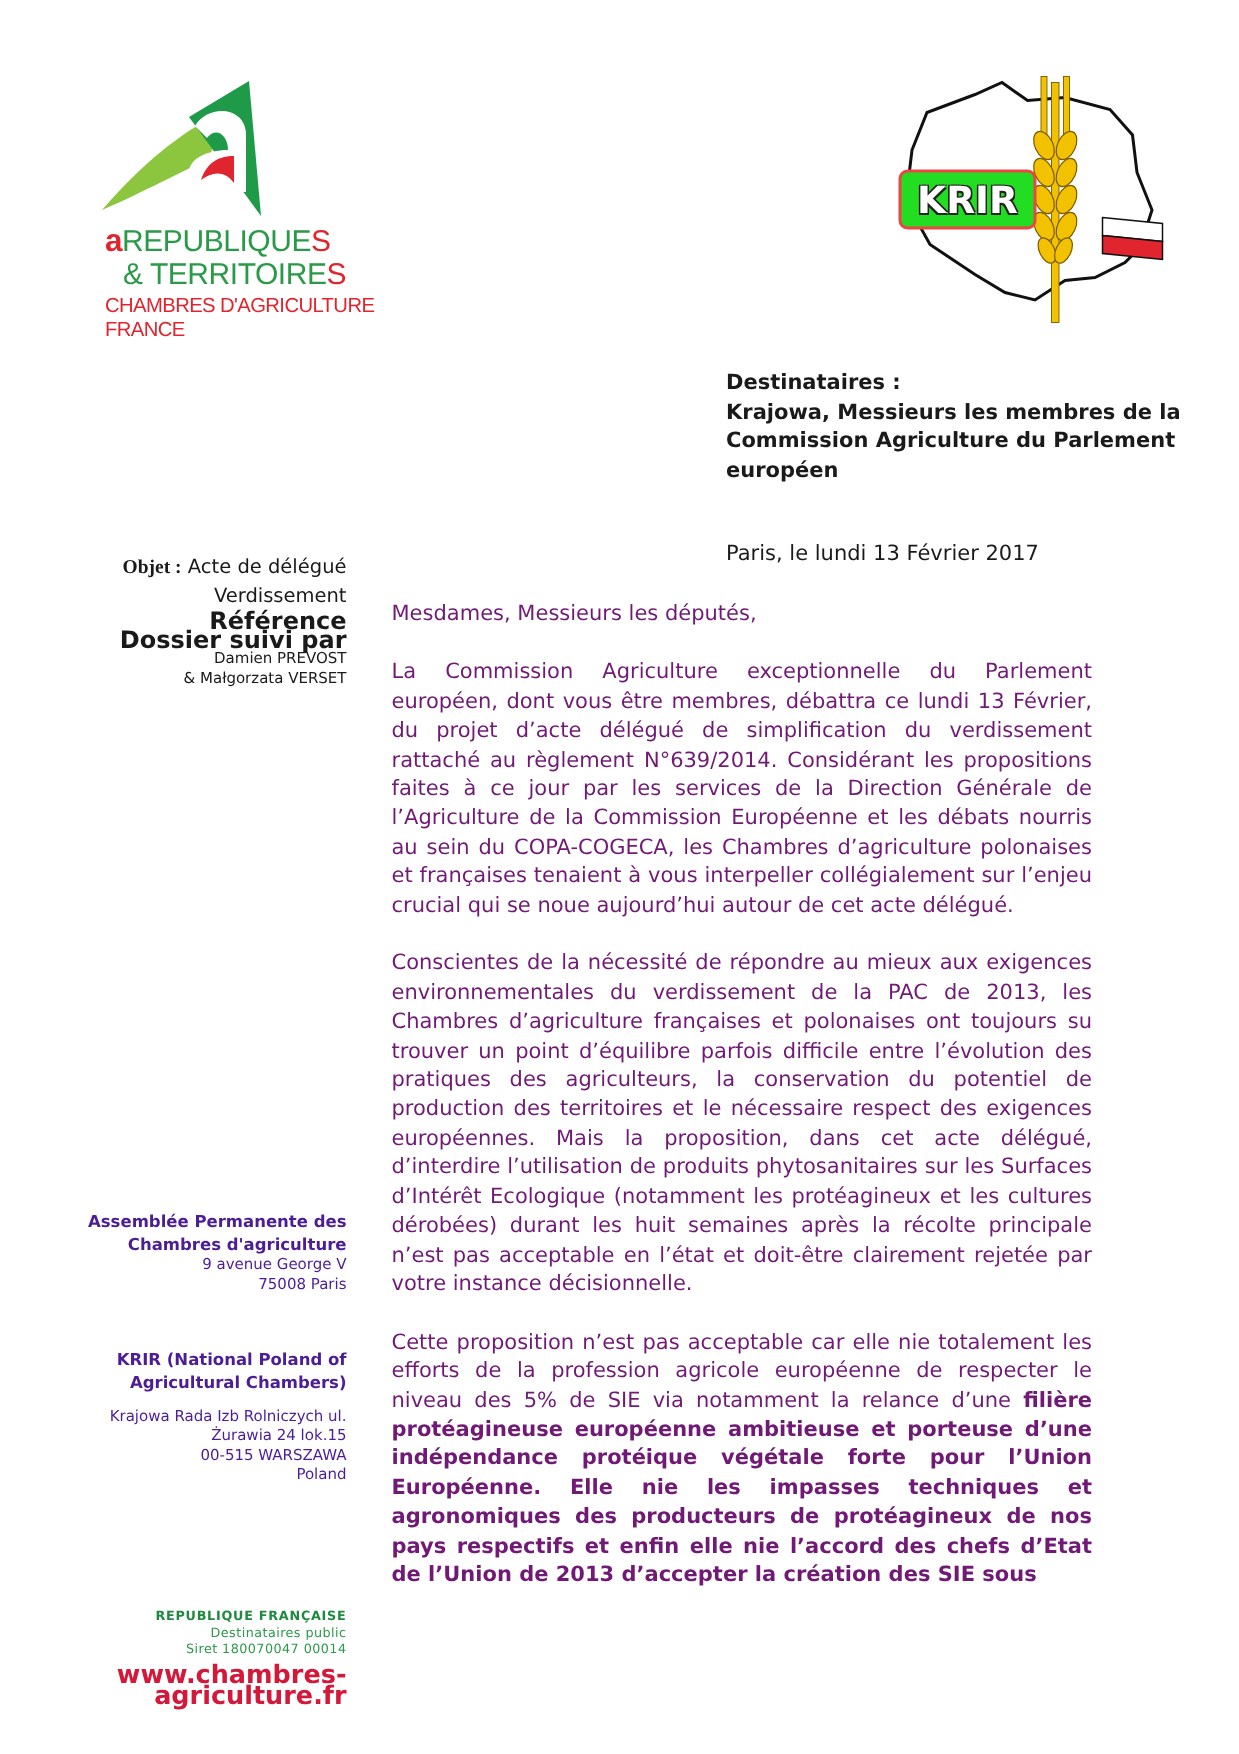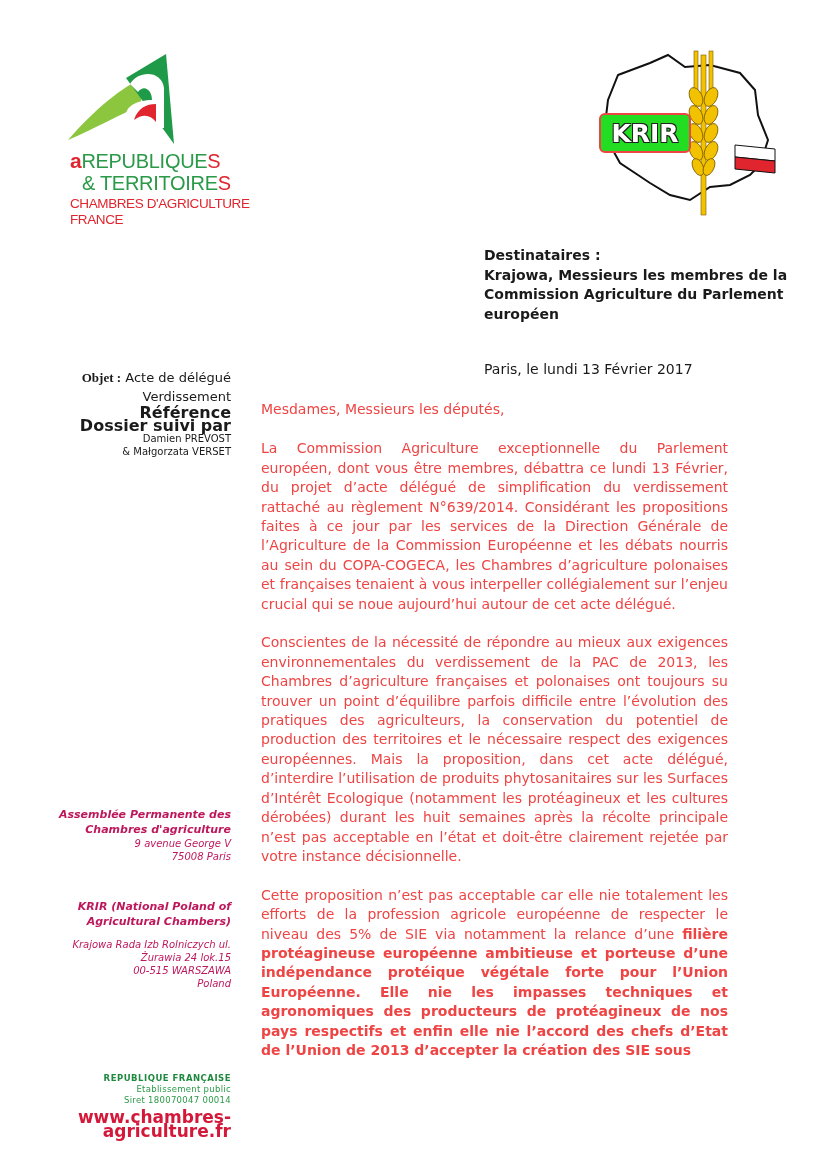--- a/index.html
+++ b/index.html
@@ -32,33 +32,33 @@
 
   .date-line { position: absolute; left: 484px; top: 360px; font-size: 14px; line-height: 19px; }
 
   
   .sidebar { position: absolute; left: 40px; width: 191px; text-align: right; }
   .objet { top: 368px; font-size: 13px; line-height: 19px; }
   .objet b { font-weight: bold; font-family: Liberation Serif, serif; }
   .ref { font-size: 16px; font-weight: bold; line-height: 13px; }
   .small { font-size: 10px; line-height: 13px; }
 
-  .green-block { color: #be185d; font-style: italic; }
+  .green-block { color: #4c1d95; }
   .green-block .bold { font-weight: bold; font-size: 11px; line-height: 15px; }
   .green-block .addr { font-size: 10px; line-height: 13px; }
   .apca { top: 807px; }
   .krir-addr { top: 899px; }
 
   .rf { top: 1073px; }
   .rf .t1 { color: #1f8a3f; font-weight: bold; font-size: 8.5px; line-height: 11px; letter-spacing: 0.5px; }
   .rf .t2 { color: #2a9a48; font-size: 8.5px; line-height: 11px; letter-spacing: 0.3px; }
   .website { top: 1110px; color: #d4183a; font-weight: bold; font-size: 17px; line-height: 14px; }
 
   
-  .body-text { position: absolute; left: 261px; top: 400px; width: 467px; font-size: 14px; line-height: 19.4px; color: #ef4444; }
+  .body-text { position: absolute; left: 261px; top: 400px; width: 467px; font-size: 14px; line-height: 19.4px; color: #701a75; }
   .body-text p { margin: 0; text-align: justify; }
   .body-text .salutation { text-align: left; margin-bottom: 20px; }
   .body-text .para { margin-bottom: 19.4px; }
   .body-text b { font-weight: bold; }
 </style>
 </head>
 <body>
 
 <div class="logo-left">
   <svg width="120" height="100" viewBox="0 0 120 100">
@@ -133,21 +133,21 @@
   <div class="bold">KRIR (National Poland of</div>
   <div class="bold" style="margin-bottom:9px;">Agricultural Chambers)</div>
   <div class="addr">Krajowa Rada Izb Rolniczych ul.</div>
   <div class="addr">Żurawia 24 lok.15</div>
   <div class="addr">00-515 WARSZAWA</div>
   <div class="addr">Poland</div>
 </div>
 
 <div class="sidebar rf">
   <div class="t1">REPUBLIQUE FRANÇAISE</div>
-  <div class="t2">Etablissement public</div>
+  <div class="t2">Destinataires public</div>
   <div class="t2">Siret 180070047 00014</div>
 </div>
 
 <div class="sidebar website">www.chambres-agriculture.fr</div>
 
 <div class="body-text">
   <p class="salutation">Mesdames, Messieurs les députés,</p>
   <p class="para">La Commission Agriculture  exceptionnelle du Parlement européen, dont vous être membres, débattra ce lundi 13 Février, du projet d’acte délégué de simplification du verdissement rattaché au règlement N°639/2014. Considérant les propositions faites à ce jour par les services de la Direction Générale de l’Agriculture de la Commission Européenne et les débats nourris au sein du COPA-COGECA, les Chambres d’agriculture polonaises et françaises tenaient à vous interpeller collégialement sur l’enjeu crucial qui se noue aujourd’hui autour de cet acte délégué.</p>
   <p class="para">Conscientes de la nécessité de répondre au mieux aux exigences environnementales du verdissement de la PAC de 2013, les Chambres d’agriculture françaises et polonaises ont toujours su trouver un point d’équilibre parfois difficile entre l’évolution des pratiques des agriculteurs, la conservation du potentiel de production des territoires et le nécessaire respect des exigences européennes. Mais la proposition, dans cet acte délégué, d’interdire l’utilisation de produits phytosanitaires sur les Surfaces d’Intérêt Ecologique (notamment les protéagineux et les cultures dérobées) durant les huit semaines après la récolte principale n’est pas acceptable en l’état et doit-être clairement rejetée par votre instance décisionnelle.</p>
   <p class="para"><span>Cette proposition n’est pas acceptable car elle nie totalement les efforts de la profession agricole européenne de respecter le niveau des 5% de SIE via notamment la relance d’une </span><b>filière protéagineuse européenne ambitieuse et porteuse d’une indépendance protéique végétale forte pour l’Union Européenne. Elle nie les impasses techniques et agronomiques des producteurs de protéagineux de nos pays respectifs et enfin elle nie l’accord des chefs d’Etat de l’Union de 2013 d’accepter la création des SIE sous</b></p>

